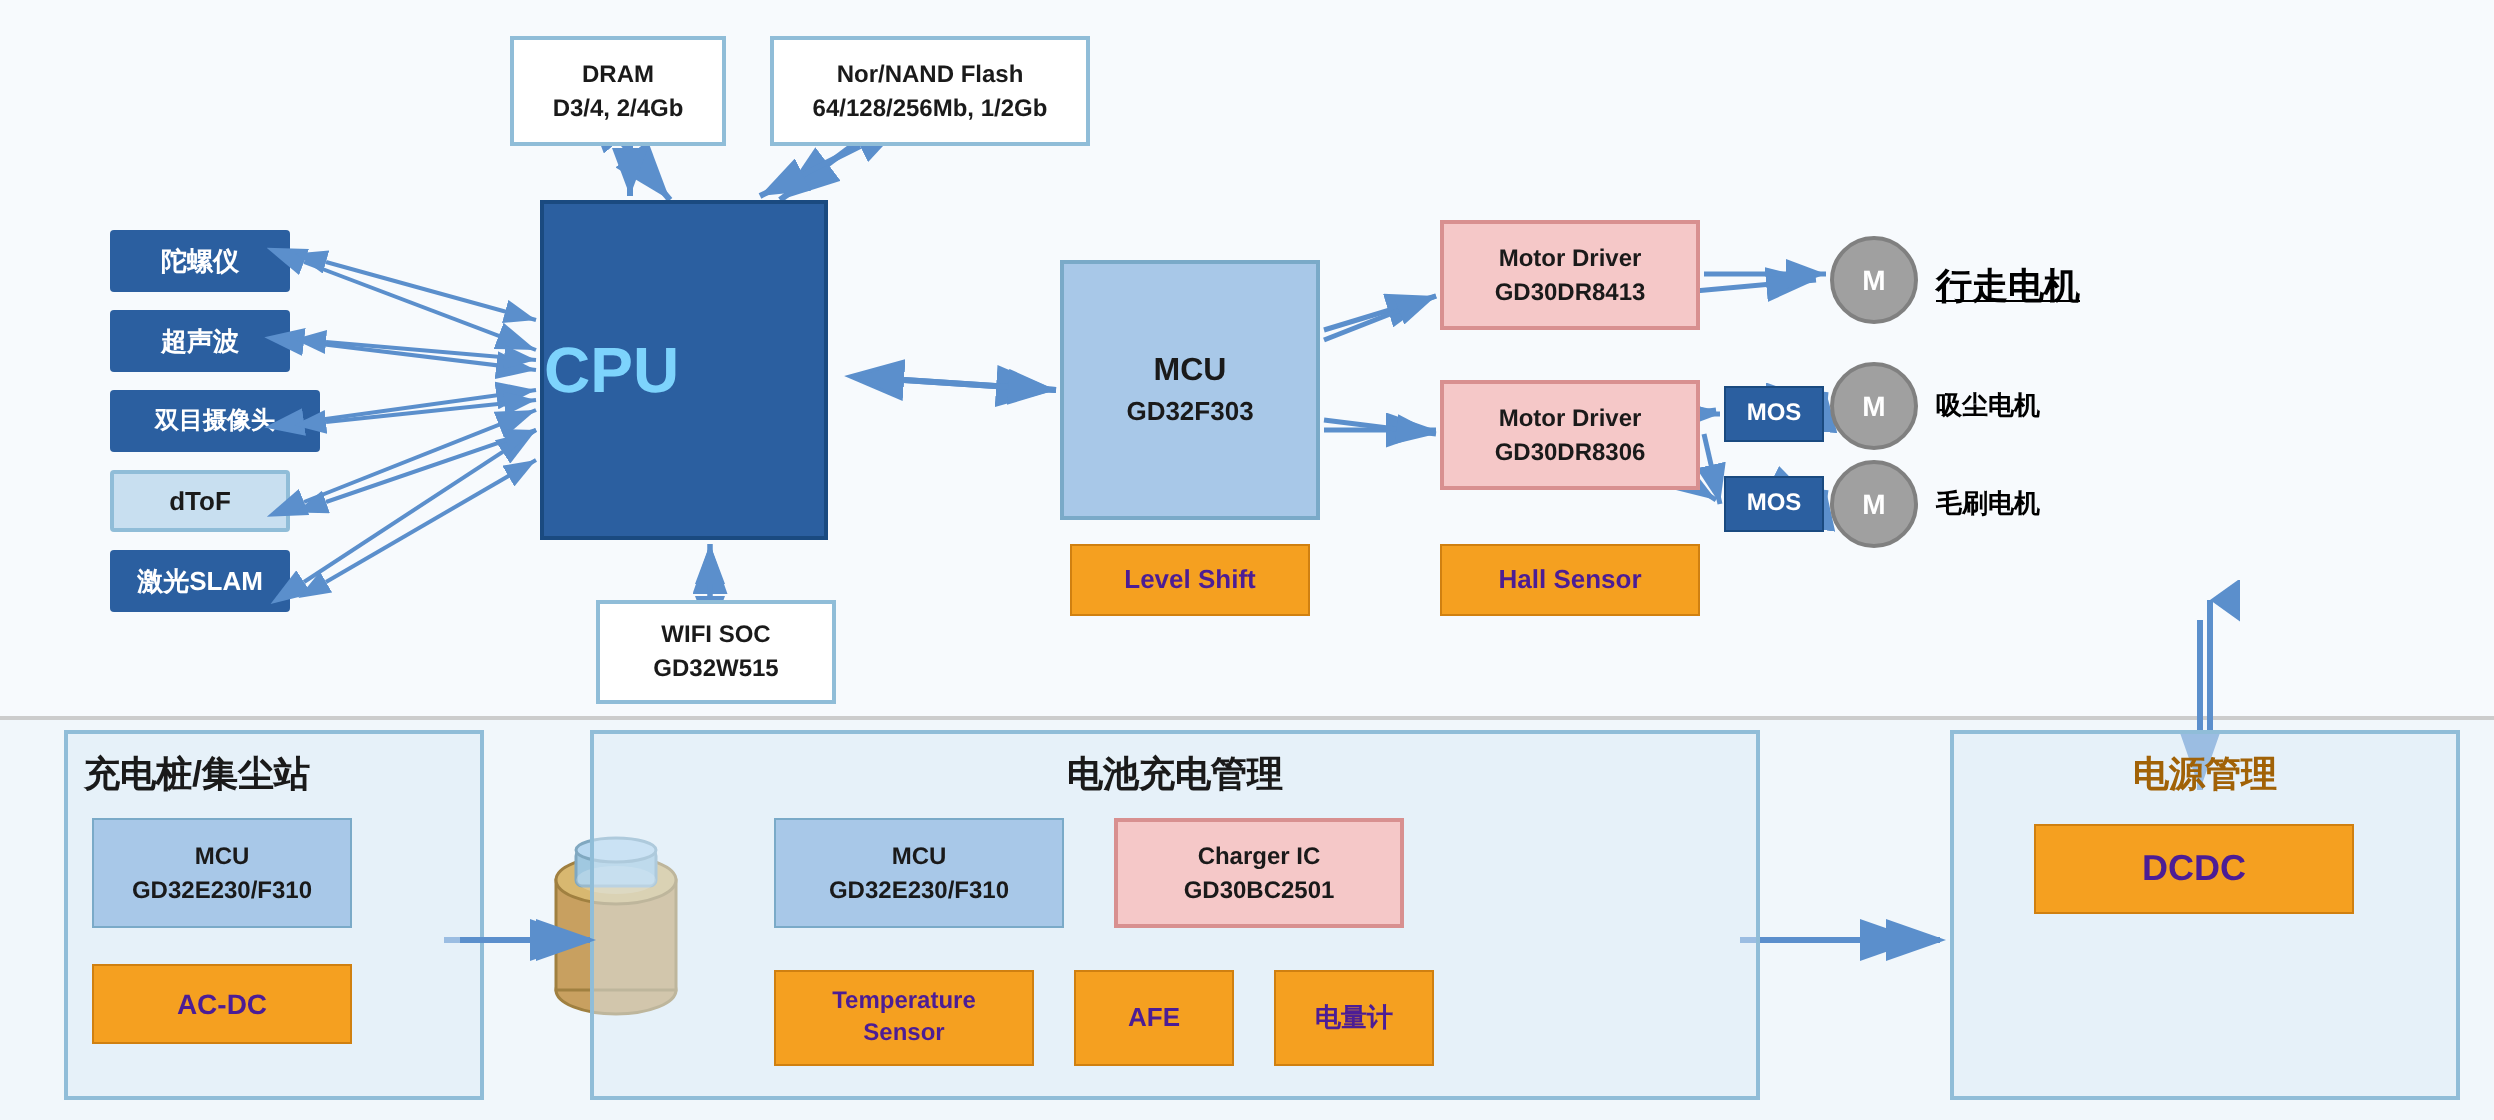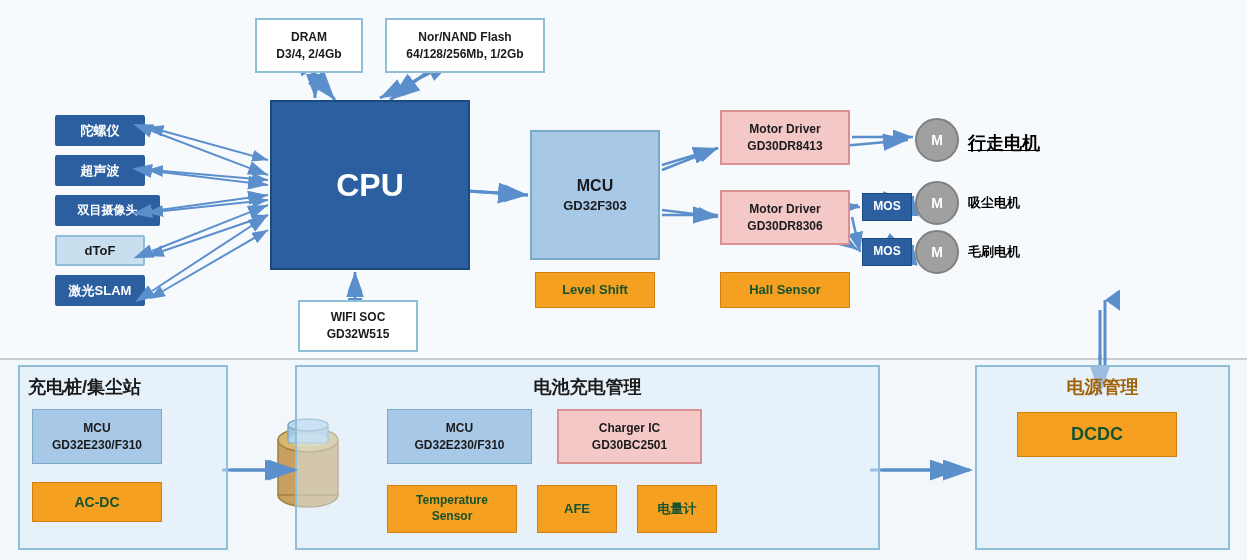--- a/index.html
+++ b/index.html
@@ -67,21 +67,21 @@
 
     .box-pink {
       background: #F5C8C8;
       border-color: #d89090;
       color: #1a1a1a;
     }
 
     .box-orange {
       background: #F5A020;
       border-color: #d08010;
-      color: #14532d;
+      color: #4c1d95;
     }
 
     .box-white-border {
       background: white;
       border-color: #90bdd8;
       color: #1a1a1a;
     }
 
     
     .sensor-label {
@@ -123,28 +123,28 @@
       height: 560px;
       pointer-events: none;
       z-index: 5;
     }
 
     
     .cpu-box {
       position: absolute;
       left: 270px;
       top: 100px;
-      width: 200px;
+      width: 144px;
       height: 170px;
       background: #2B5FA0;
       border: 2px solid #1a4a80;
-      color: #ffffff;
+      color: #7dd3fc;
       display: flex;
       align-items: center;
-      justify-content: center;
+      justify-content: flex-start;
       font-size: 32px;
       font-weight: bold;
       z-index: 10;
     }
 
     
     .mcu-box {
       position: absolute;
       left: 530px;
       top: 130px;
@@ -320,21 +320,21 @@
 
     <line x1="912" y1="252" x2="913" y2="245" stroke="#5B8FCC" stroke-width="2.5" marker-end="url(#ah1)"></line>
 
     <line x1="163" y1="131" x2="268" y2="160" stroke="#5B8FCC" stroke-width="2" marker-end="url(#ah1)" marker-start="url(#ah2)"></line>
     <line x1="163" y1="171" x2="268" y2="180" stroke="#5B8FCC" stroke-width="2" marker-end="url(#ah1)" marker-start="url(#ah2)"></line>
     <line x1="163" y1="211" x2="268" y2="200" stroke="#5B8FCC" stroke-width="2" marker-end="url(#ah1)" marker-start="url(#ah2)"></line>
     <line x1="163" y1="251" x2="268" y2="215" stroke="#5B8FCC" stroke-width="2" marker-end="url(#ah1)" marker-start="url(#ah2)"></line>
     <line x1="163" y1="291" x2="268" y2="230" stroke="#5B8FCC" stroke-width="2" marker-end="url(#ah1)" marker-start="url(#ah2)"></line>
   </svg>
 
-  <div style="position:absolute; left:18px; top:365px; width:210px; height:185px; border:2px solid #90bdd8; background:rgba(220,235,248,0.5); z-index:8;">
+  <div style="position:absolute; left:32px; top:365px; width:210px; height:185px; border:2px solid #90bdd8; background:rgba(220,235,248,0.5); z-index:8;">
     <div style="position:absolute; top:8px; left:8px; font-size:18px; font-weight:bold; color:#1a1a1a;">充电桩/集尘站</div>
     <div class="box box-blue-light" style="position:absolute; left:12px; top:42px; width:130px; height:55px; font-size:12px; font-weight:bold; display:flex; flex-direction:column; align-items:center; justify-content:center; line-height:1.4;">
       <span>MCU</span>
       <span>GD32E230/F310</span>
     </div>
     <div class="box box-orange" style="position:absolute; left:12px; top:115px; width:130px; height:40px; font-size:14px; font-weight:bold; display:flex; align-items:center; justify-content:center;">
       <span>AC-DC</span>
     </div>
   </div>
 

